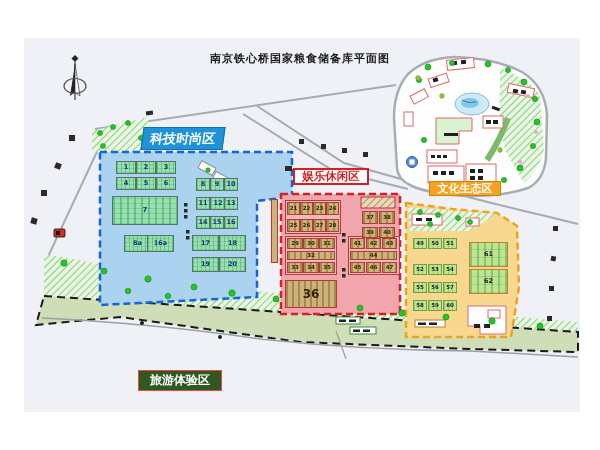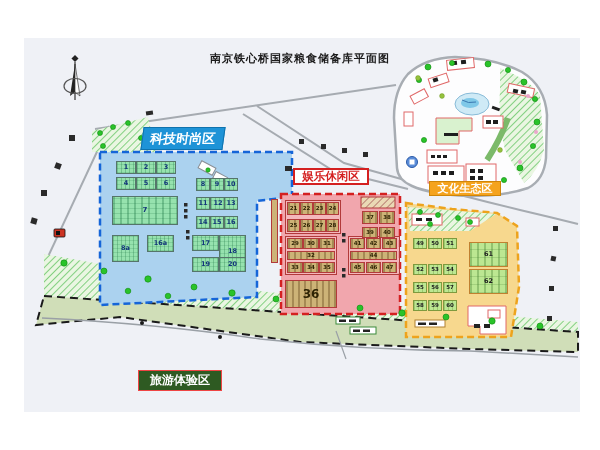--- a/index.html
+++ b/index.html
@@ -260,24 +260,24 @@
   <div class="cell bc big" style="left:112px;top:196px;width:66px;height:29px">7</div>
   <div class="cell bc" style="left:196px;top:178px;width:14px;height:13px">8</div>
   <div class="cell bc" style="left:210px;top:178px;width:14px;height:13px">9</div>
   <div class="cell bc" style="left:224px;top:178px;width:14px;height:13px">10</div>
   <div class="cell bc" style="left:196px;top:197px;width:14px;height:13px">11</div>
   <div class="cell bc" style="left:210px;top:197px;width:16px;height:13px">12</div>
   <div class="cell bc" style="left:224px;top:197px;width:14px;height:13px">13</div>
   <div class="cell bc" style="left:196px;top:216px;width:14px;height:13px">14</div>
   <div class="cell bc" style="left:210px;top:216px;width:14px;height:13px">15</div>
   <div class="cell bc" style="left:224px;top:216px;width:14px;height:13px">16</div>
-  <div class="cell bc" style="left:112px;top:235px;width:27px;height:27px">8a</div>
+  <div class="cell bc" style="left:124px;top:235px;width:27px;height:17px">8a</div>
   <div class="cell bc" style="left:147px;top:235px;width:27px;height:17px">16a</div>
   <div class="cell bc" style="left:192px;top:235px;width:27px;height:16px">17</div>
-  <div class="cell bc" style="left:219px;top:235px;width:27px;height:32px">18</div>
+  <div class="cell bc" style="left:219px;top:235px;width:27px;height:16px">18</div>
   <div class="cell bc" style="left:192px;top:257px;width:27px;height:15px">19</div>
   <div class="cell bc" style="left:219px;top:257px;width:27px;height:15px">20</div>
 
   <div class="abs strip" style="left:271px;top:199px;width:7px;height:64px"></div>
   <div class="grp" style="left:285px;top:200px;width:56px;height:34px"></div>
   <div class="cell rc" style="left:287px;top:202px;width:13px;height:13px">21</div>
   <div class="cell rc" style="left:300px;top:202px;width:13px;height:13px">22</div>
   <div class="cell rc" style="left:313px;top:202px;width:13px;height:13px">23</div>
   <div class="cell rc" style="left:326px;top:202px;width:13px;height:13px">24</div>
   <div class="cell rc" style="left:287px;top:219px;width:13px;height:13px">25</div>

